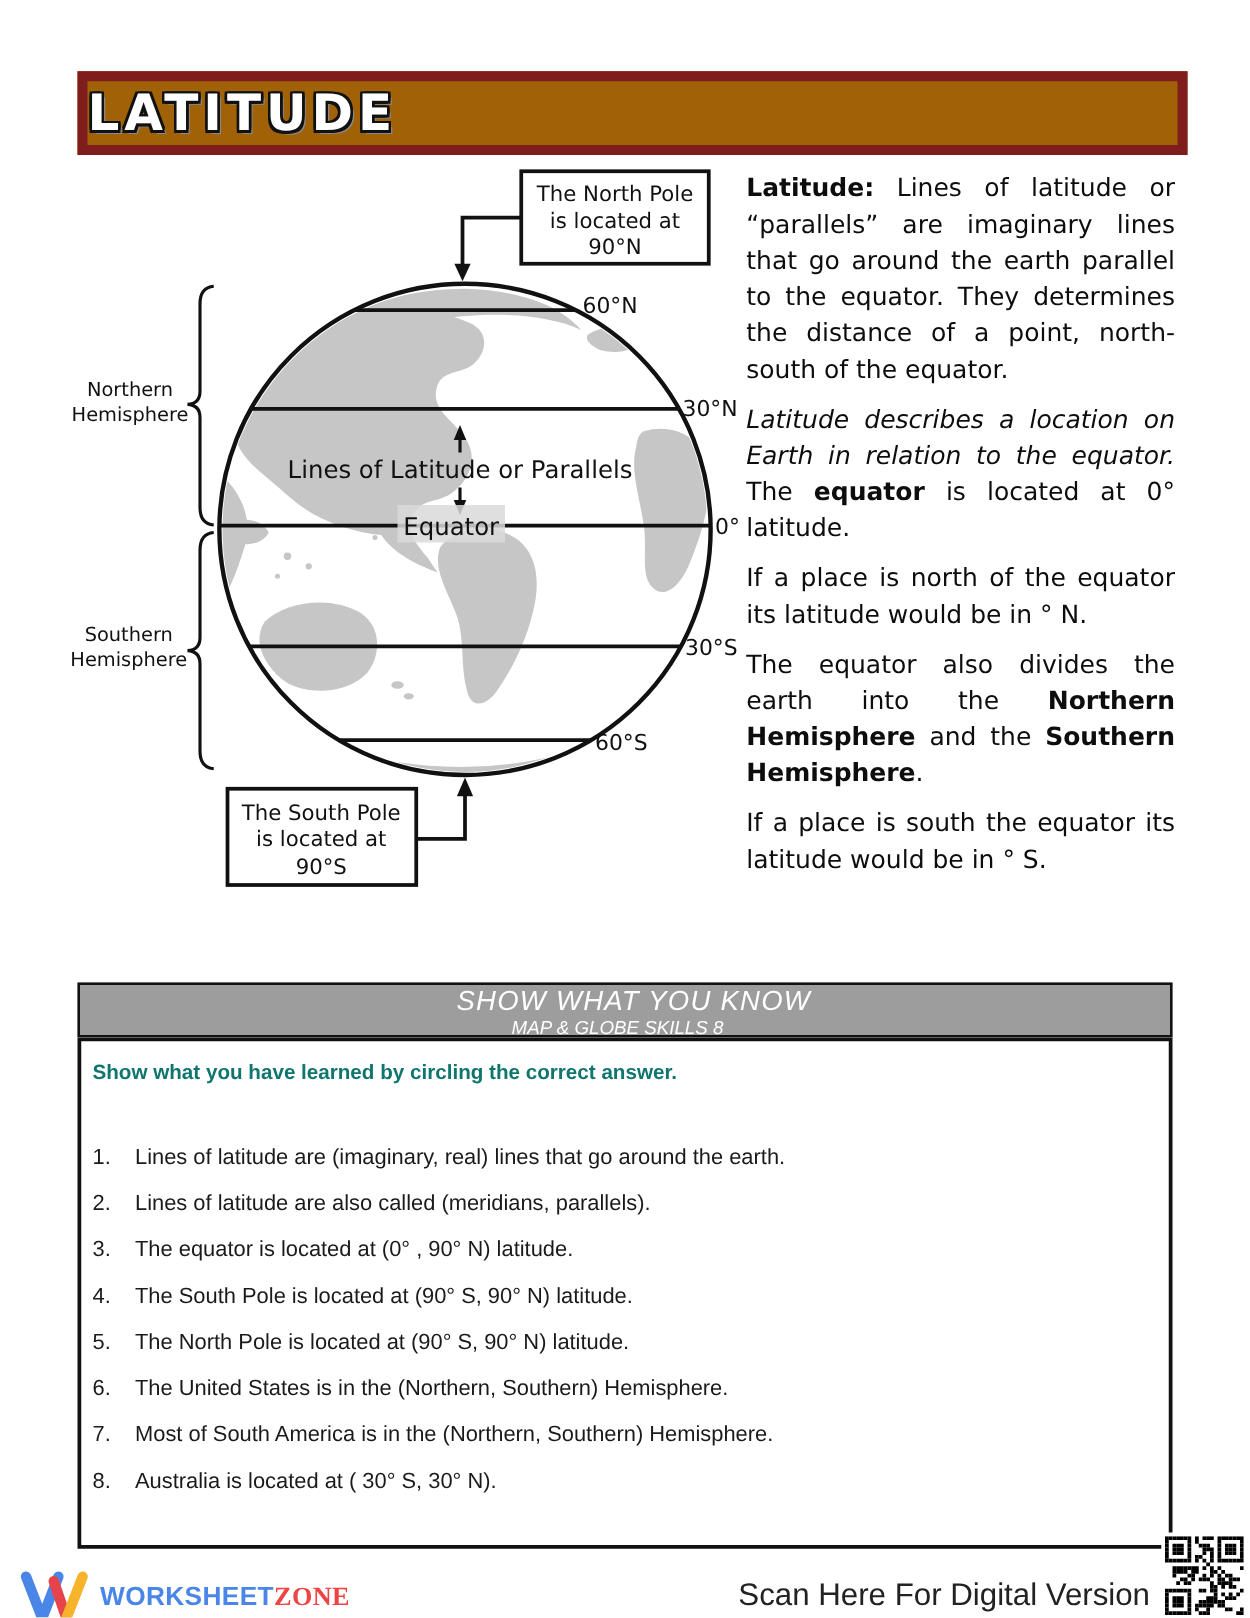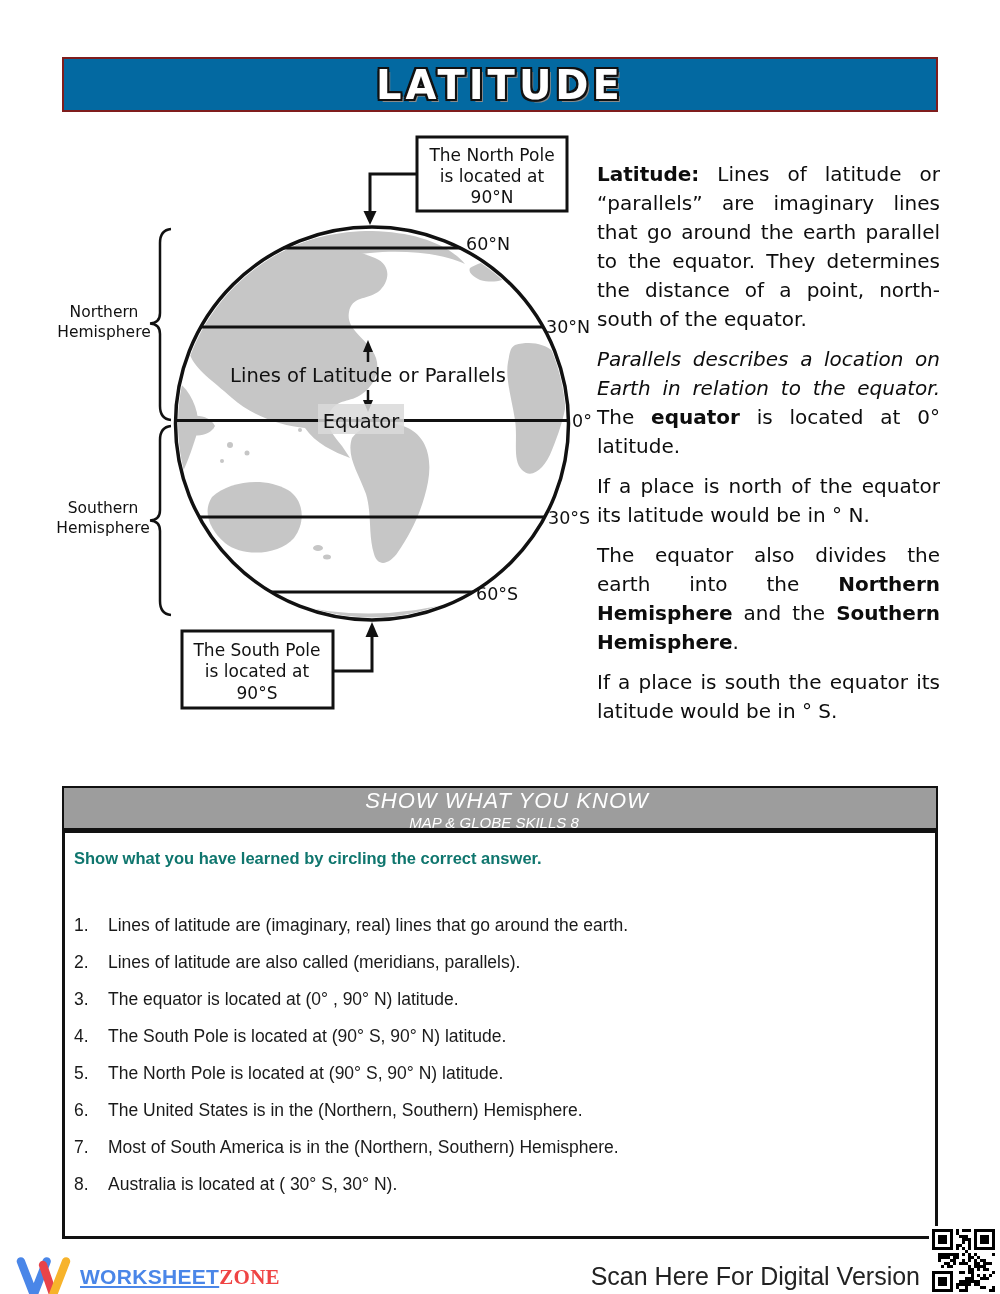--- a/index.html
+++ b/index.html
@@ -1,37 +1,37 @@
 <!DOCTYPE html>
 <html><head>
 <meta charset="utf-8">
 <style>
   html,body{margin:0;padding:0;background:#fff;}
   #page{position:relative;width:1000px;height:1294px;background:#ffffff;overflow:hidden;
         font-family:"DejaVu Sans",sans-serif;color:#111;}
 
   
   .title-box{position:absolute;left:62px;top:57px;width:872px;height:51px;
-             background:#0369a1;border:2px solid #7f1d1d;
-             display:flex;align-items:center;justify-content:center;}
+             background:#a16207;border:8px solid #7f1d1d;
+             display:flex;align-items:center;}
   .title-text{font-size:40px;font-weight:bold;letter-spacing:4px;color:#ffffff;
               text-shadow:-2px -2px 0 #111,2px -2px 0 #111,-2px 2px 0 #111,2px 2px 0 #111,
                           0 -2px 0 #111,0 2px 0 #111,-2px 0 0 #111,2px 0 0 #111,3px 3px 0 #8a8a8a;}
 
   
   #diagram{position:absolute;left:0;top:0;width:600px;height:790px;}
   #diagram text{font-family:"DejaVu Sans",sans-serif;fill:#111;}
   .lat-label{font-size:17.5px;}
   .box-label{font-size:17px;}
   .cap-label{font-size:19.5px;}
   .hemi-label{font-size:15.5px;}
 
   
   .info{position:absolute;left:597px;top:136px;width:343px;
-        font-size:20px;line-height:29px;color:#0d0d0d;margin-top:24px;}
+        font-size:20px;line-height:29px;color:#0d0d0d;}
   .info p{margin:0 0 11px 0;text-align:justify;}
   .b{font-weight:bold;}
   .i{font-style:italic;}
 
   
   .banner{position:absolute;left:62px;top:786px;width:872px;height:40px;
           background:#9d9d9d;border:2px solid #111;
           display:flex;align-items:center;color:#fff;
           font-family:"Liberation Sans",sans-serif;font-style:italic;flex-direction:column;}
   .banner-title{font-size:22px;margin-left:14px;letter-spacing:1px;white-space:nowrap;}
@@ -46,21 +46,21 @@
   .quiz-list{position:absolute;left:74px;top:915px;width:820px;}
   .quiz-row{display:flex;margin-bottom:16px;font-size:17.5px;line-height:21px;
             font-family:"Liberation Sans",sans-serif;color:#1a1a1a;}
   .quiz-num{width:22px;flex:0 0 22px;}
   .quiz-text{padding-left:12px;}
 
   
   .brand{position:absolute;left:14px;top:1253px;display:flex;align-items:center;}
   .brand-text{font-family:"Liberation Sans",sans-serif;font-weight:bold;font-size:21px;
               letter-spacing:0.3px;margin-left:8px;}
-  .brand-p1{color:#4a86e8;text-decoration:underline;}
+  .brand-p1{color:#4a86e8;}
   .brand-p2{color:#ef4444;font-family:Liberation Serif, serif;}
   .scan-text{position:absolute;top:1262px;right:80px;font-size:25px;color:#222;
              font-family:Liberation Sans, sans-serif;}
   .qr-wrap{position:absolute;left:929px;top:1226px;width:68px;height:68px;background:#fff;
            display:flex;align-items:center;justify-content:center;}
 </style>
 </head>
 <body>
 
 <div id="page">
@@ -138,21 +138,21 @@
     <path fill="none" stroke="#111" stroke-width="2.5" d="M171,229 Q160,230 160,243 L160,313 Q160,323 150,323.5 Q160,324 160,334 L160,406 Q160,419 171,420"></path>
     <path fill="none" stroke="#111" stroke-width="2.5" d="M171,426 Q160,427 160,440 L160,510 Q160,520 150,520.5 Q160,521 160,531 L160,601 Q160,614 171,615"></path>
     <text class="hemi-label" text-anchor="middle" x="104" y="317">Northern</text>
     <text class="hemi-label" text-anchor="middle" x="104" y="337">Hemisphere</text>
     <text class="hemi-label" text-anchor="middle" x="103" y="513">Southern</text>
     <text class="hemi-label" text-anchor="middle" x="103" y="533">Hemisphere</text>
   </svg>
 
   <div class="info">
     <p><span class="b">Latitude:</span><span>  Lines of latitude or “parallels”  are imaginary lines that go around the earth parallel to the equator.  They determines the distance of a point, north-south of the equator.</span></p>
-    <p><span class="i">Parallels describes a location on Earth in relation to the equator.</span><span> The </span><span class="b">equator</span><span> is located at 0° latitude.</span></p>
+    <p><span class="i">Latitude describes a location on Earth in relation to the equator.</span><span> The </span><span class="b">equator</span><span> is located at 0° latitude.</span></p>
     <p>If a place is north of the equator its latitude would be in ° N.</p>
     <p><span>The equator also divides the earth into the </span><span class="b">Northern Hemisphere</span><span> and the </span><span class="b">Southern Hemisphere</span><span>.</span></p>
     <p>If a place is south the equator its latitude would be in ° S.</p>
   </div>
 
   <div class="banner">
     <span class="banner-title">SHOW WHAT YOU KNOW</span>
     <span class="banner-ornament">❀ ❀ ❀ ❀ ❀ ❀</span>
     <span class="banner-right">MAP &amp; GLOBE SKILLS 8</span>
   </div>

